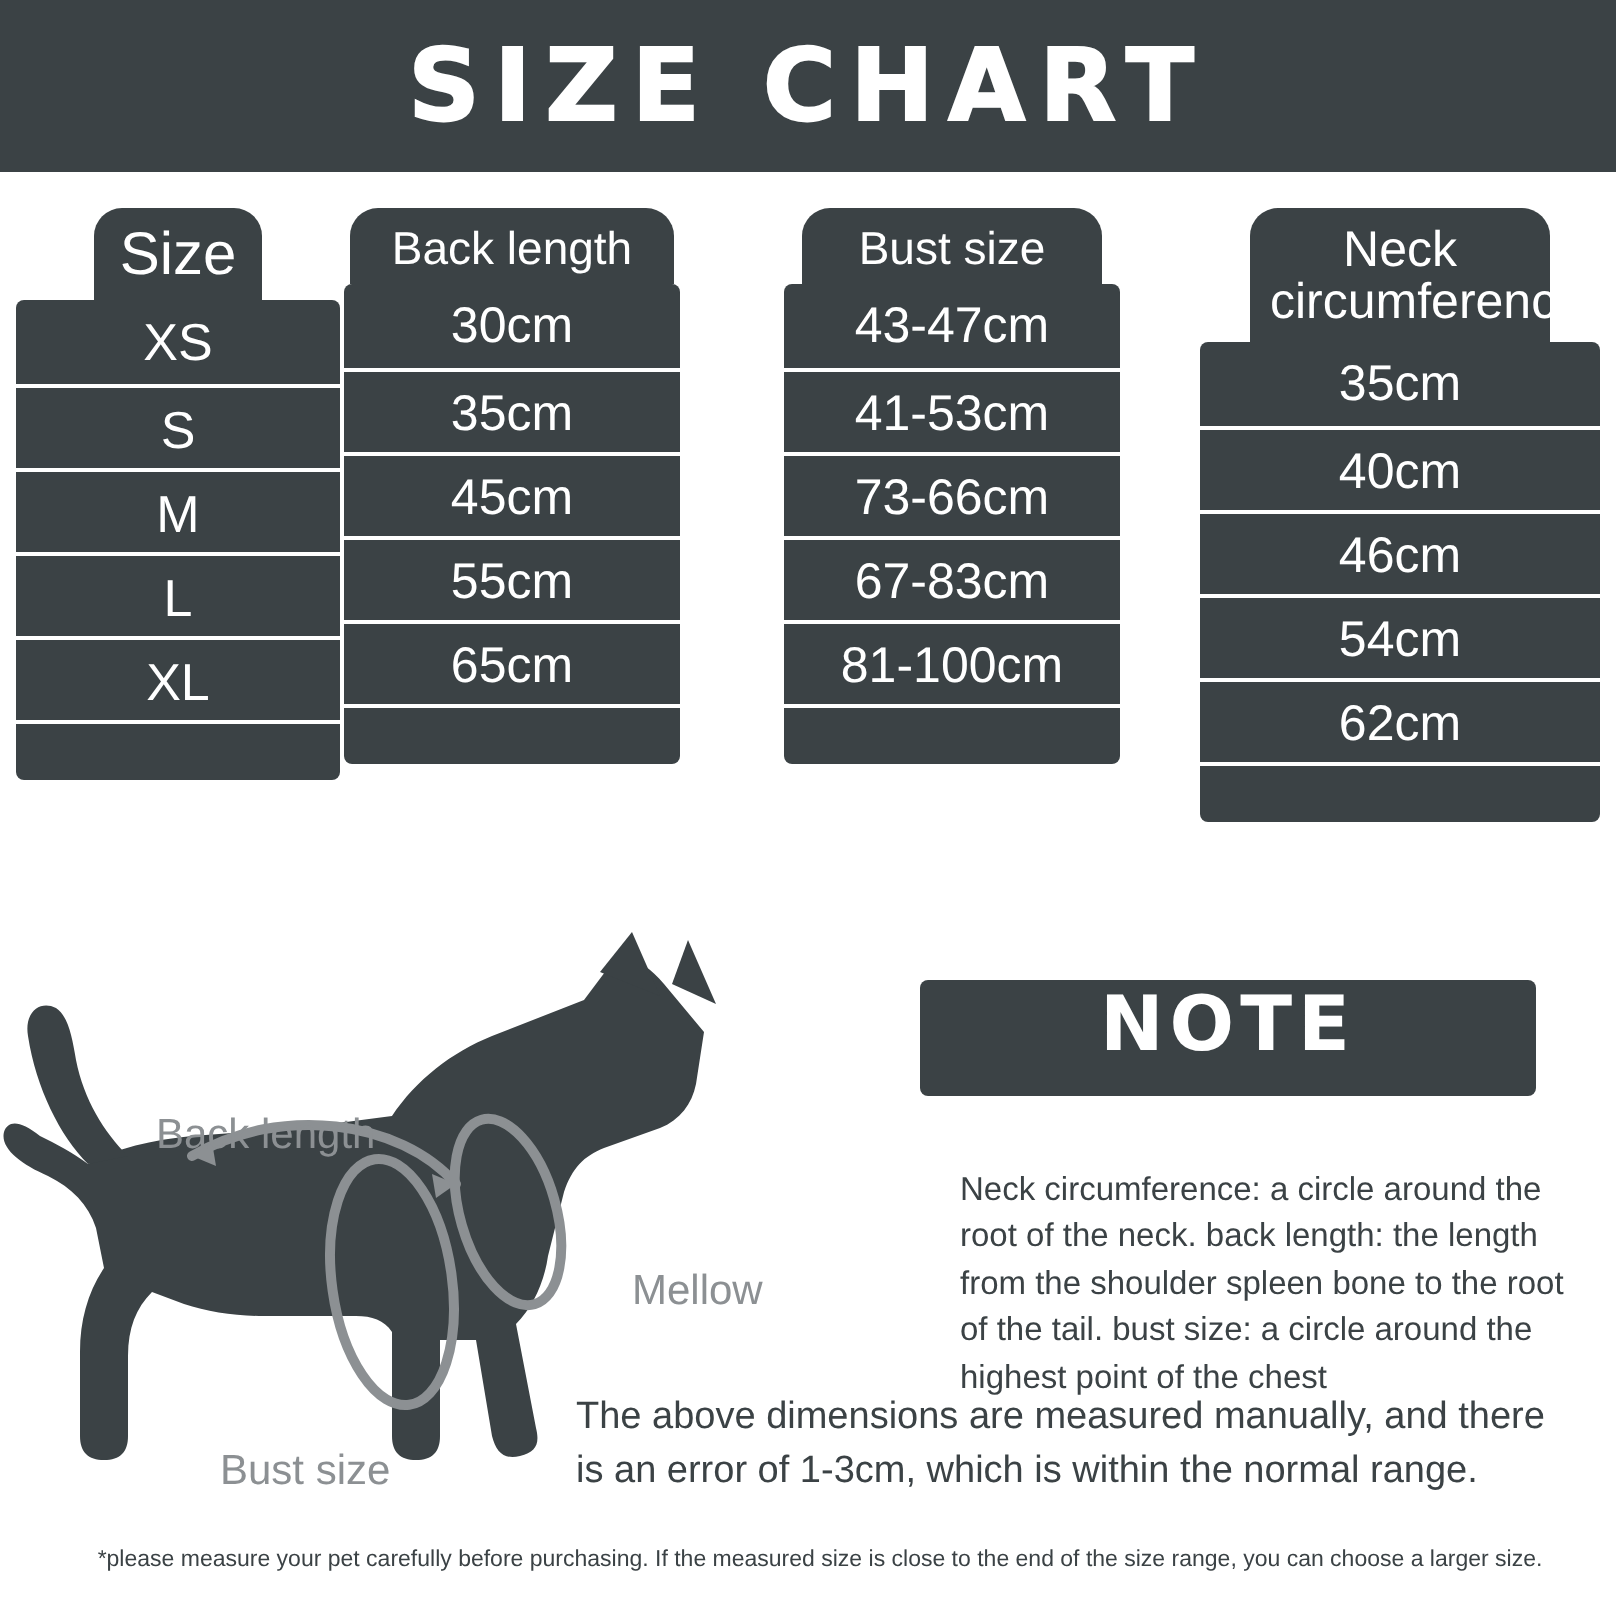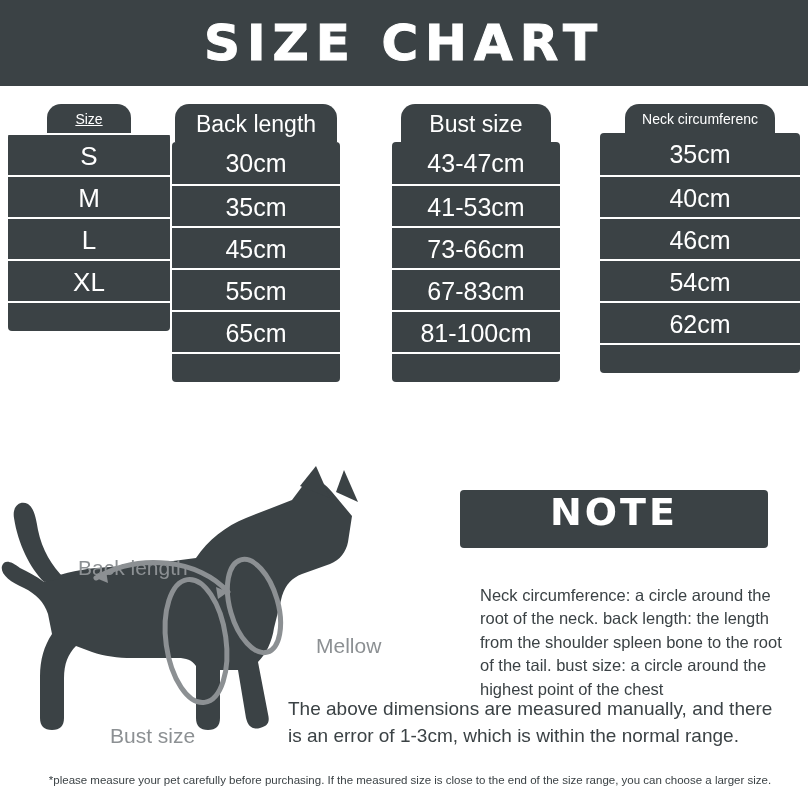--- a/index.html
+++ b/index.html
@@ -51,24 +51,24 @@
   .head-pill {
     background: #3b4245;
     border-top-left-radius: 14px;
     border-top-right-radius: 14px;
     color: #ffffff;
     text-align: center;
     font-size: 23px;
     padding: 8px 10px 6px 10px;
     line-height: 1.05;
   }
-  .col-0 .head-pill { width: 84px; margin: 0 auto; font-size: 14px; text-decoration: underline; }
+  .col-0 .head-pill { width: 84px; margin: 0 auto; font-size: 30px; }
   .col-1 .head-pill { width: 162px; margin: 0 auto; }
   .col-2 .head-pill { width: 150px; margin: 0 auto; }
-  .col-3 .head-pill { width: 150px; margin: 0 auto; font-size: 14px; }
+  .col-3 .head-pill { width: 150px; margin: 0 auto; font-size: 25px; }
 
   .cell {
     color: #ffffff;
     text-align: center;
     font-size: 25px;
     height: 42px;
     line-height: 42px;
     border-top: 2px solid #ffffff;
   }
   .cell.first { border-top: none; }
@@ -128,20 +128,21 @@
 
   <div class="header">
     <div class="header-title">SIZE CHART</div>
   </div>
 
   <div class="table-zone">
 
     <div class="col col-0">
       <div class="head-pill">Size</div>
       <div class="col-body">
+        <div class="cell first">XS</div>
         <div class="cell">S</div>
         <div class="cell">M</div>
         <div class="cell">L</div>
         <div class="cell">XL</div>
         <div class="cell blank"></div>
       </div>
     </div>
 
     <div class="col col-1">
       <div class="head-pill">Back length</div>

